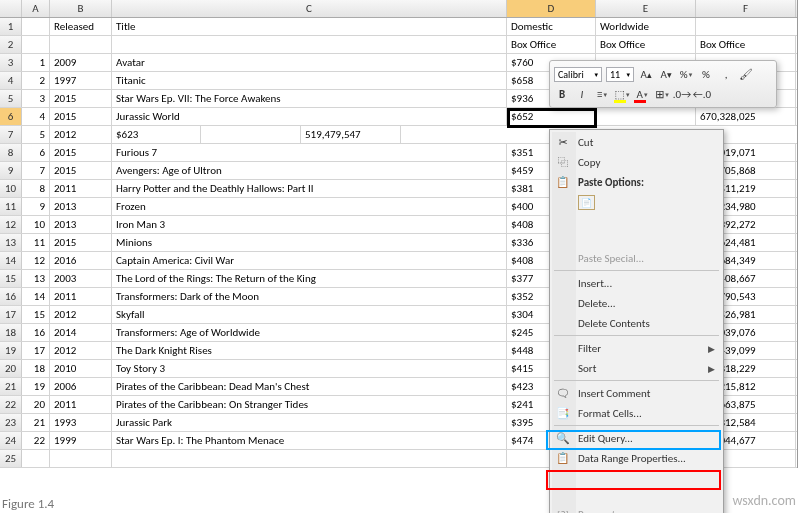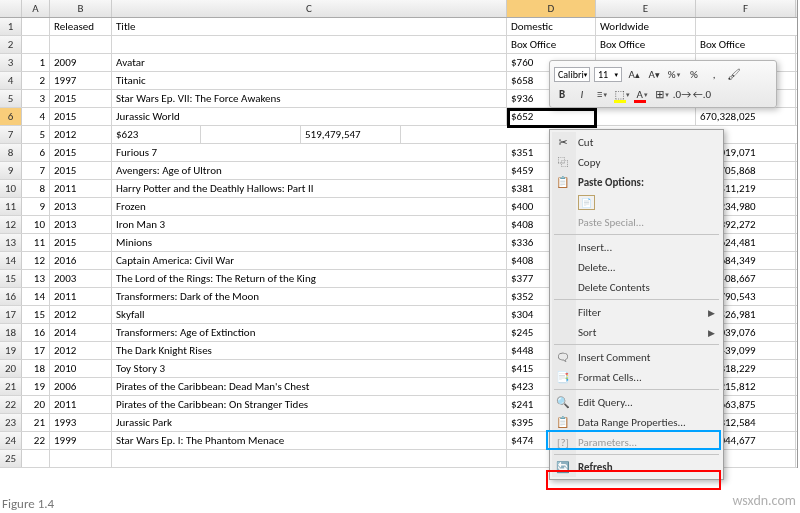--- a/index.html
+++ b/index.html
@@ -23,21 +23,21 @@
 .sel-cell { border: 3px solid #000; position: absolute; left: 507px; top: 108px; width: 90px; height: 20px; pointer-events: none; }
 .blue-box { position: absolute; left: 546px; top: 430px; width: 175px; height: 20px; border: 2px solid #00a2ff; pointer-events: none; }
 .red-box { position: absolute; left: 546px; top: 470px; width: 175px; height: 20px; border: 2px solid #ff0000; pointer-events: none; }
 .minitoolbar { position: absolute; left: 549px; top: 60px; width: 228px; background: linear-gradient(#fafafa,#e8e8e8); border: 1px solid #b5b5b5; border-radius: 3px; box-shadow: 2px 2px 6px rgba(0,0,0,0.25); padding: 3px 4px; }
 .minitoolbar .r1, .minitoolbar .r2 { display: flex; align-items: center; gap: 4px; height: 20px; }
 .minitoolbar .sel { border: 1px solid #abadb3; background: #fff; font-size: 10px; padding: 0 3px; display: flex; align-items: center; }
 .mt-btn { width: 16px; height: 16px; display: inline-flex; align-items: center; justify-content: center; font-size: 11px; color: #333; }
 .mt-dd::after { content: "▾"; font-size: 7px; margin-left: 1px; color: #555; }
 .contextmenu { position: absolute; left: 549px; top: 129px; width: 175px; background: #f1f1f1; border: 1px solid #a0a0a0; box-shadow: 2px 2px 6px rgba(0,0,0,0.3); padding: 2px 0; }
 .contextmenu .mi { display: flex; align-items: center; height: 20px; padding: 0 8px 0 28px; position: relative; font-size: 11px; color: #333; }
-.contextmenu .mi.disabled { color: #9a9a9a; }
+.contextmenu .mi.disabled { color: #9a9a9a; margin-top: 36px; }
 .contextmenu .mi .ico { position: absolute; left: 4px; width: 18px; height: 16px; display: flex; align-items: center; justify-content: center; font-size: 11px; }
 .contextmenu .sep { height: 1px; background: #c5c5c5; margin: 2px 4px; }
 .contextmenu .mi .arrow { margin-left: auto; font-size: 9px; color: #555; }
 .contextmenu .icon-strip { position: absolute; left: 2px; top: 2px; bottom: 2px; width: 24px; background: #e9e9e9; }
 .contextmenu .items { position: relative; }
 .figure { position: absolute; left: 2px; bottom: 2px; font-size: 13px; color: #777; }
 .watermark { position: absolute; right: 4px; bottom: 4px; font-size: 14px; color: #b0b0b0; }
 </style>
 </head>
 <body>
@@ -203,21 +203,21 @@
         <div class="cell colB">2012</div>
         <div class="cell colC">Skyfall</div>
         <div class="cell colD">$304</div>
         <div class="cell colE"></div>
         <div class="cell colF">110,526,981</div>
       </div>
       <div class="row">
         <div class="rh">18</div>
         <div class="cell colA">16</div>
         <div class="cell colB">2014</div>
-        <div class="cell colC">Transformers: Age of Extinction</div>
+        <div class="cell colC">Transformers: Age of Worldwide</div>
         <div class="cell colD">$245</div>
         <div class="cell colE"></div>
         <div class="cell colF">104,039,076</div>
       </div>
       <div class="row">
         <div class="rh">19</div>
         <div class="cell colA">17</div>
         <div class="cell colB">2012</div>
         <div class="cell colC">The Dark Knight Rises</div>
         <div class="cell colD">$448</div>
@@ -278,21 +278,21 @@
       <div class="cell colD"></div>
       <div class="cell colE"></div>
       <div class="cell colF"></div>
   </div>
 </div>
 
 <div class="sel-cell"></div>
 
 <div class="minitoolbar">
   <div class="r1">
-    <div class="sel" style="width:36px">
+    <div class="sel" style="width:48px">
         <span>Calibri</span> 
         <span style="margin-left:auto;font-size:7px">▾</span>
       </div>
     <div class="sel" style="width:28px">
         <span>11</span> 
         <span style="margin-left:auto;font-size:7px">▾</span>
       </div>
     <span class="mt-btn">A<sup>▴</sup></span>
     <span class="mt-btn">A<sup>▾</sup></span>
     <span class="mt-btn mt-dd">%</span>

